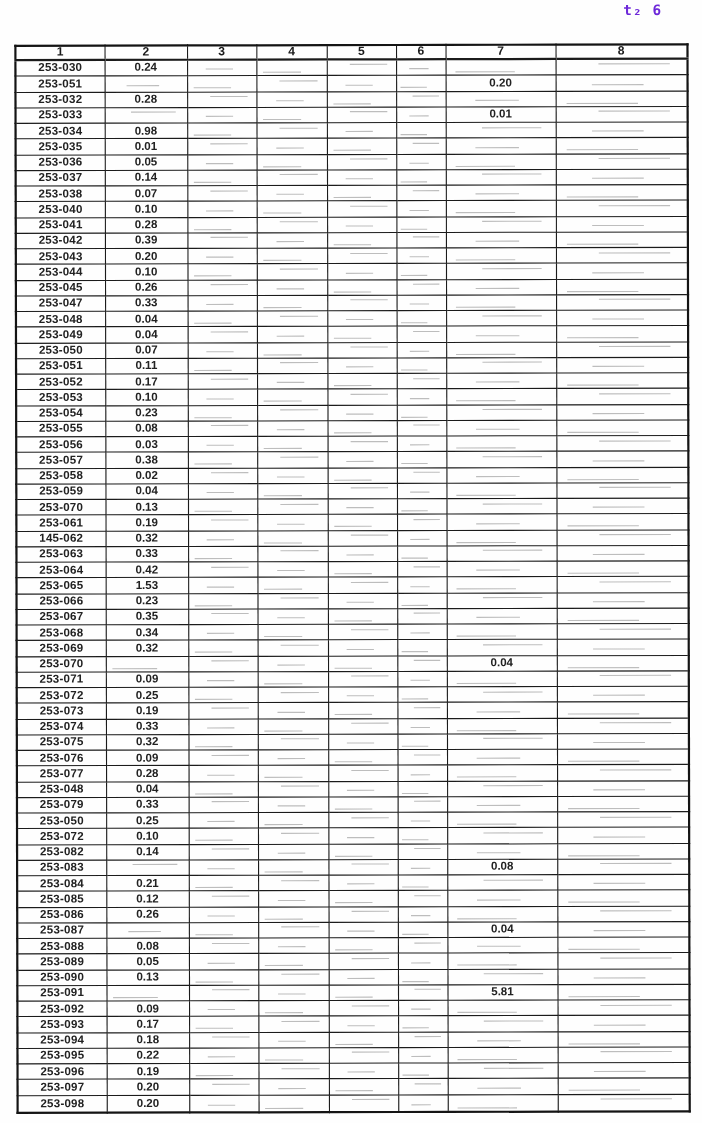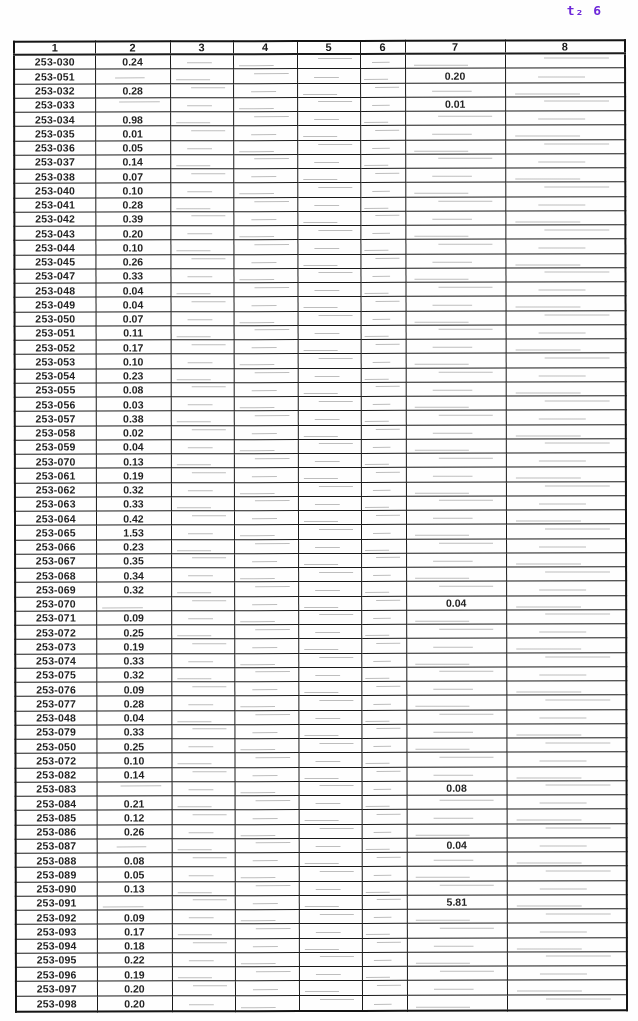--- a/index.html
+++ b/index.html
@@ -371,21 +371,21 @@
           <td class="id-cell">253-061</td>
           <td>0.19</td>
           <td class="empty p1"></td>
           <td class="empty p2"></td>
           <td class="empty p0"></td>
           <td class="empty p1"></td>
           <td class="empty p2"></td>
           <td class="empty p0"></td>
         </tr>
         <tr>
-          <td class="id-cell">253-062</td>
+          <td class="id-cell">145-062</td>
           <td>0.32</td>
           <td class="empty p2"></td>
           <td class="empty p0"></td>
           <td class="empty p1"></td>
           <td class="empty p2"></td>
           <td class="empty p0"></td>
           <td class="empty p1"></td>
         </tr>
         <tr>
           <td class="id-cell">253-063</td>

